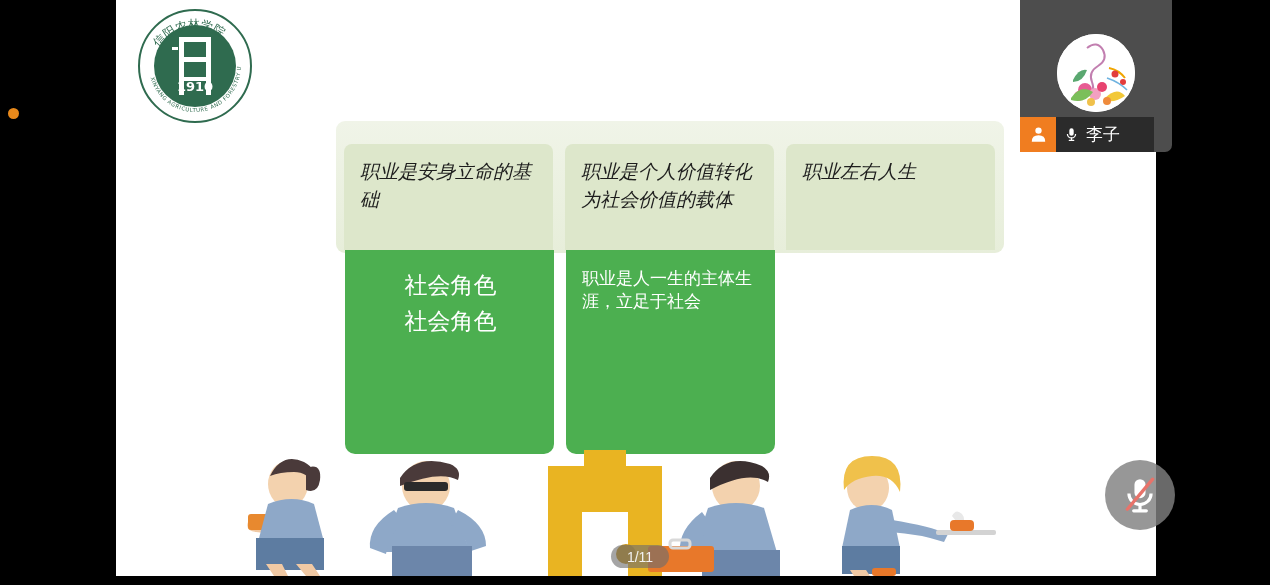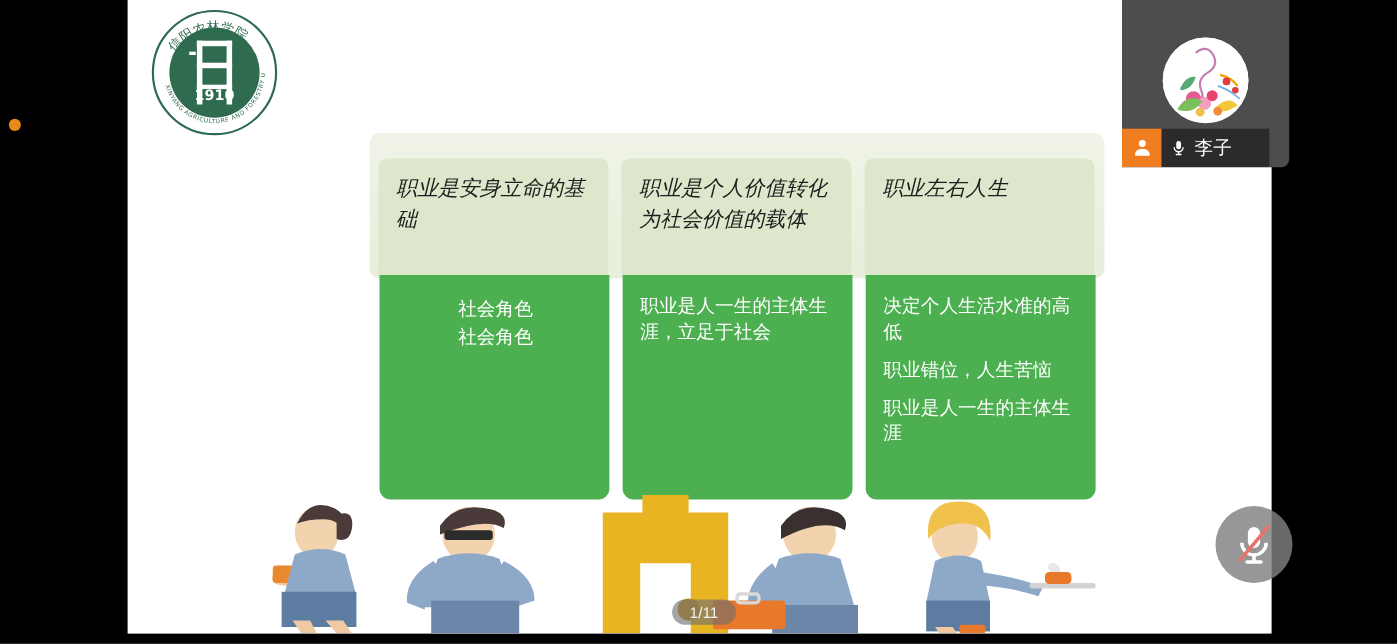--- a/index.html
+++ b/index.html
@@ -66,21 +66,21 @@
   }
   .card-green {
     width: 209px; height: 204px;
     background: #4caf50;
     border-radius: 0 0 10px 10px;
     color: #ffffff;
     padding: 18px 14px 10px 16px;
     overflow: hidden;
   }
   .card-green.big-center p {
-    text-align: center; font-size: 17px; line-height: 1.55; margin: 0;
+    text-align: center; font-size: 23px; line-height: 1.55; margin: 0;
   }
   .card-green p {
     font-size: 17px; line-height: 1.34; margin: 0 0 12px 0;
   }
   .card-green p:last-child { margin-bottom: 0; }
 
   
   .illustration {
     position: absolute; left: 0; bottom: 0; width: 1040px; height: 130px;
     overflow: hidden;
@@ -180,25 +180,20 @@
 
       <div class="card-green big-center">
         <p>社会角色</p>
         <p>社会角色</p>
       </div>
 
       <div class="card-green">
         <p>职业是人一生的主体生涯，立足于社会</p>
       </div>
 
-      <div class="card-green">
-        <p>决定个人生活水准的高低</p>
-        <p>职业错位，人生苦恼</p>
-        <p>职业是人一生的主体生涯</p>
-      </div>
     </div>
 
     <div class="illustration">
       <svg viewBox="0 0 840 130" xmlns="http://www.w3.org/2000/svg">
 
         <g fill="#e9b422">
           <path d="M352 130 V20 h36 v-16 h42 v16 h36 V130 h-34 V66 h-46 v64 z"></path>
           <circle cx="430" cy="108" r="10" fill="#c9941a"></circle>
         </g>
 

